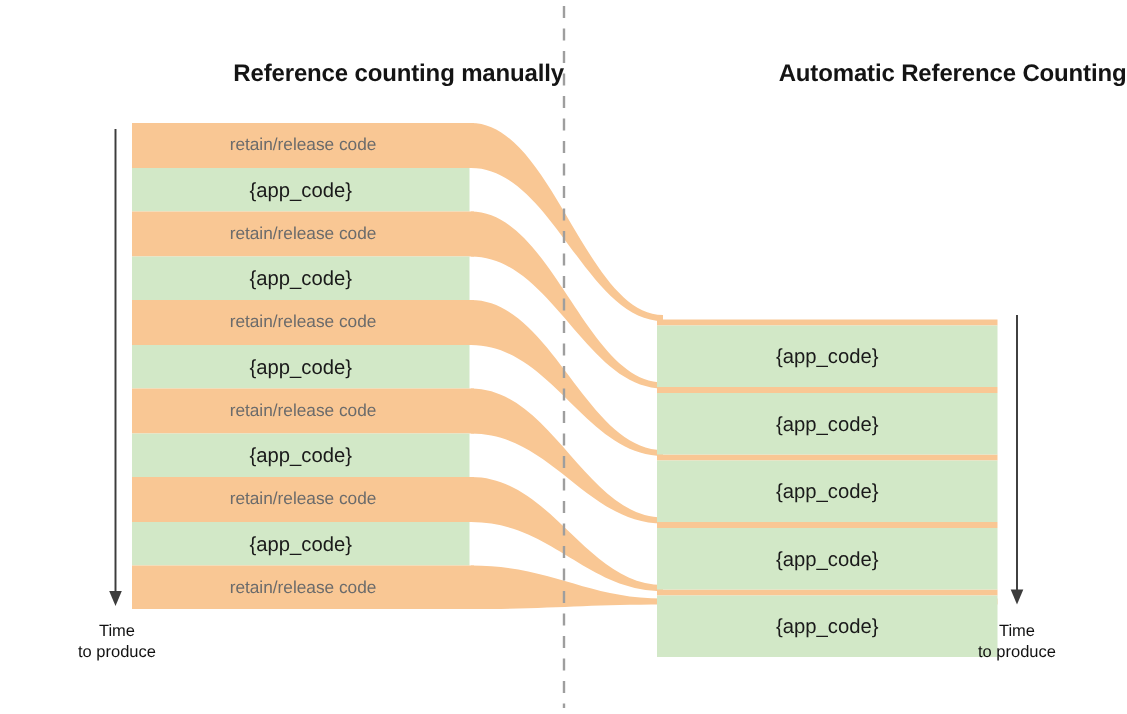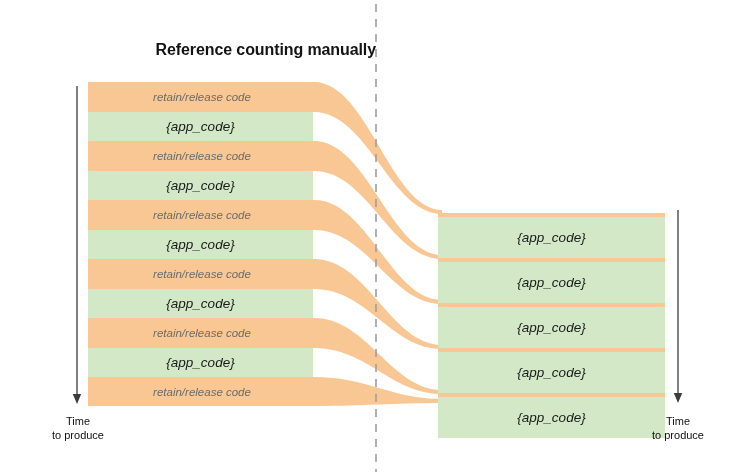--- a/index.html
+++ b/index.html
@@ -42,21 +42,20 @@
     left: 376px;
     top: 41px;
     width: 375px;
   }
   .block {
     position: absolute;
     box-sizing: border-box;
     display: flex;
     align-items: center;
     justify-content: center;
-    font-style: italic;
     white-space: nowrap;
   }
   .block-retain {
     background: #f9c794;
     color: #6b6b6b;
     font-size: 11.5px;
   }
   .block-app {
     background: #d2e8c7;
     color: #1a1a1a;
@@ -165,20 +164,21 @@
       </div>
       <div class="block block-app-right" style="left: 438px; top: 352px; height: 41px; width: 227px;">
         <span>{app_code}</span>
       </div>
       <div class="block block-app-right" style="left: 438px; top: 397px; height: 41px; width: 227px;">
         <span>{app_code}</span>
       </div>
     </div>
 
   <div class="heading" id="heading-left">Reference counting manually</div>
+  <div class="heading" id="heading-right">Automatic Reference Counting</div>
 
   <div class="axis-caption" id="caption-left">
     <div>Time</div>
     <div>to produce</div>
   </div>
   <div class="axis-caption" id="caption-right">
     <div>Time</div>
     <div>to produce</div>
   </div>
 

